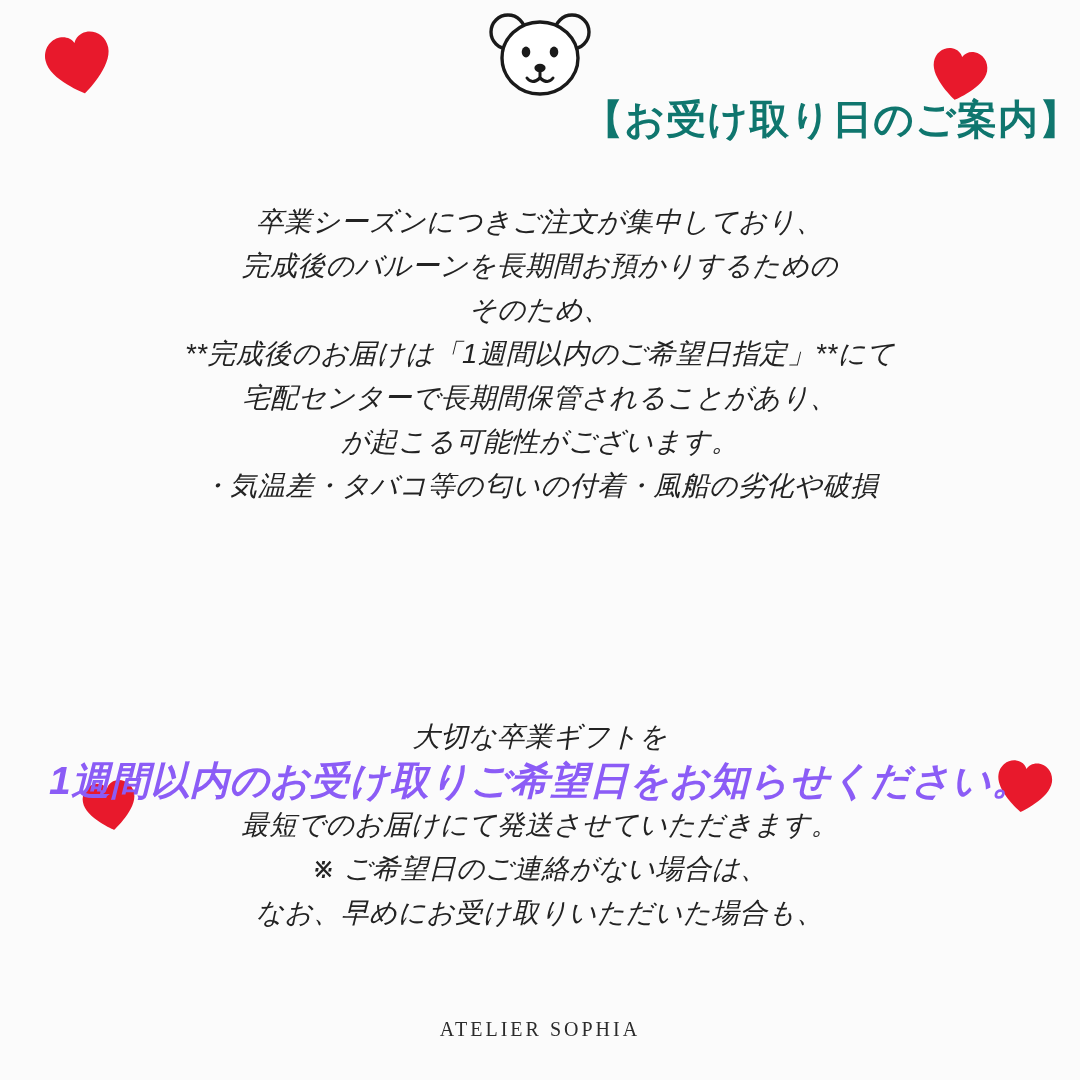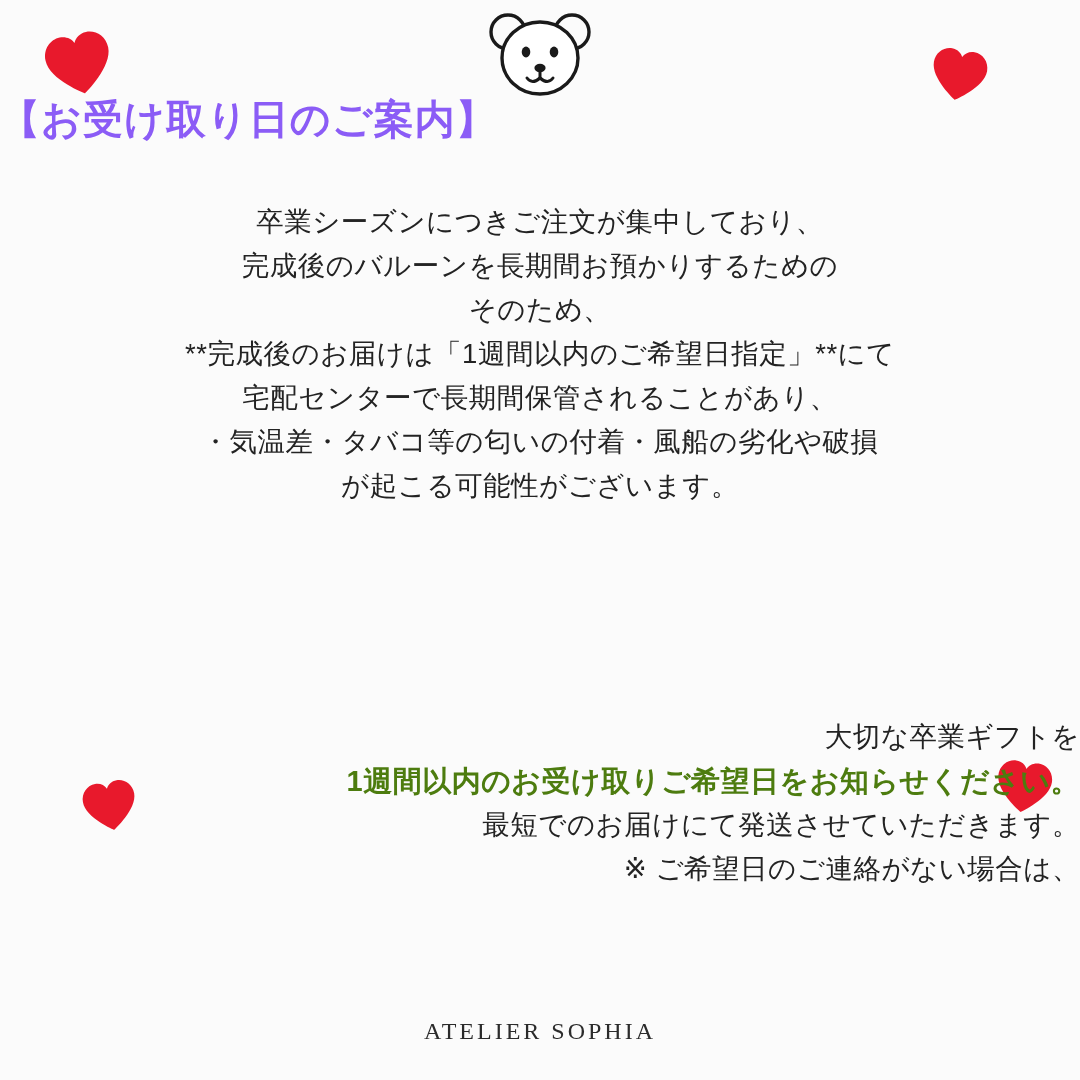--- a/index.html
+++ b/index.html
@@ -44,58 +44,59 @@
     height: 96px;
   }
   .bear svg { display: block; width: 100%; height: 100%; }
 
   
   .title {
     position: absolute;
     top: 92px;
     left: 0;
     width: 100%;
-    text-align: left;
+    text-align: right;
     font-size: 40px;
     font-weight: bold;
     letter-spacing: 1px;
-    color: #8b5cf6;
+    color: #0f766e;
   }
 
   
   .body-block {
     position: absolute;
     left: 0;
     width: 100%;
     text-align: center;
   }
   .body-block .line {
     font-size: 27.5px;
     line-height: 44px;
     letter-spacing: 0.5px;
     color: #232323;
     white-space: pre;
+    font-style: italic;
   }
   .body-block .line.bold {
     font-weight: bold;
-    font-size: 29px;
-    color: #4d7c0f;
+    font-size: 39px;
+    color: #8b5cf6;
   }
   .block-1 { top: 200px; }
-  .block-2 { top: 715px; text-align: right; }
+  .block-2 { top: 715px; }
 
   
   .brand {
     position: absolute;
     left: 0;
     top: 1018px;
     width: 100%;
     text-align: center;
     font-family: "Liberation Serif", "DejaVu Serif", serif;
-    font-size: 24px;
+    font-size: 20px;
     letter-spacing: 3px;
     color: #2b2b2b;
   }
 </style>
 </head>
 <body>
 
 <div class="page">
 
   <div class="bear">
@@ -134,26 +135,27 @@
   </div>
 
   <div class="title">【お受け取り日のご案内】</div>
 
   <div class="body-block block-1">
     <div class="line">卒業シーズンにつきご注文が集中しており、</div>
     <div class="line">完成後のバルーンを長期間お預かりするための</div>
     <div class="line">そのため、</div>
     <div class="line">**完成後のお届けは「1週間以内のご希望日指定」**にて</div>
     <div class="line">宅配センターで長期間保管されることがあり、</div>
+    <div class="line">が起こる可能性がございます。</div>
     <div class="line">・気温差・タバコ等の匂いの付着・風船の劣化や破損</div>
-    <div class="line">が起こる可能性がございます。</div>
   </div>
 
   <div class="body-block block-2">
     <div class="line">大切な卒業ギフトを</div>
     <div class="line bold">1週間以内のお受け取りご希望日をお知らせください。</div>
     <div class="line">最短でのお届けにて発送させていただきます。</div>
     <div class="line">※ ご希望日のご連絡がない場合は、</div>
+    <div class="line">なお、早めにお受け取りいただいた場合も、</div>
   </div>
 
   <div class="brand">ATELIER SOPHIA</div>
 
 </div>
 
 </body></html>

